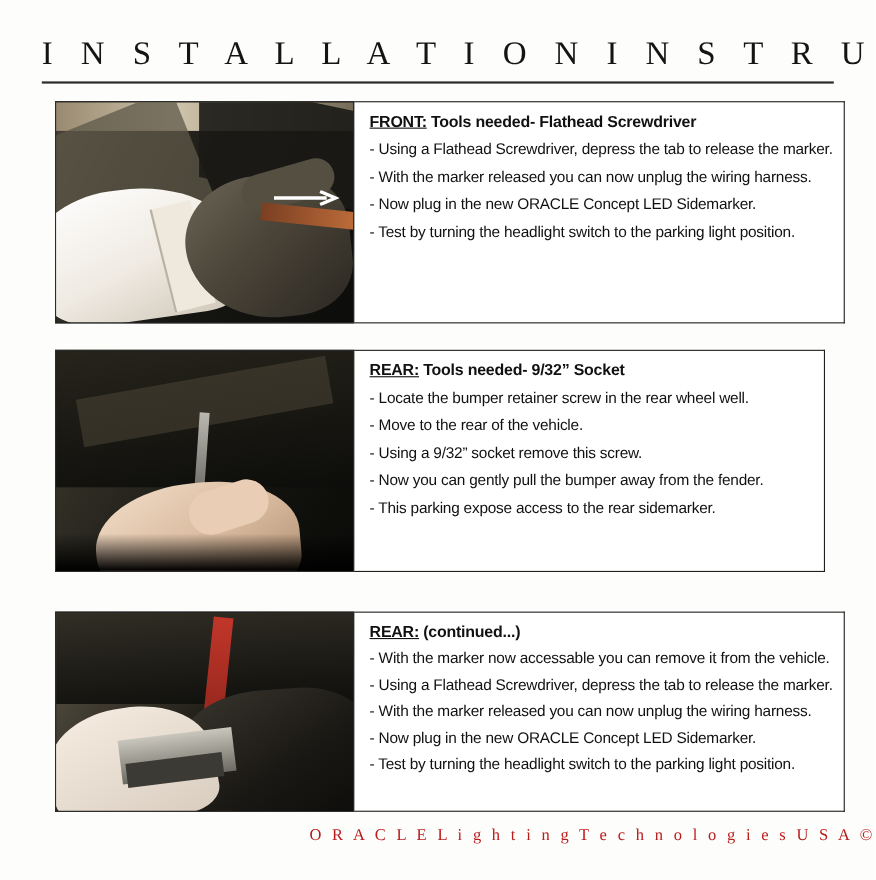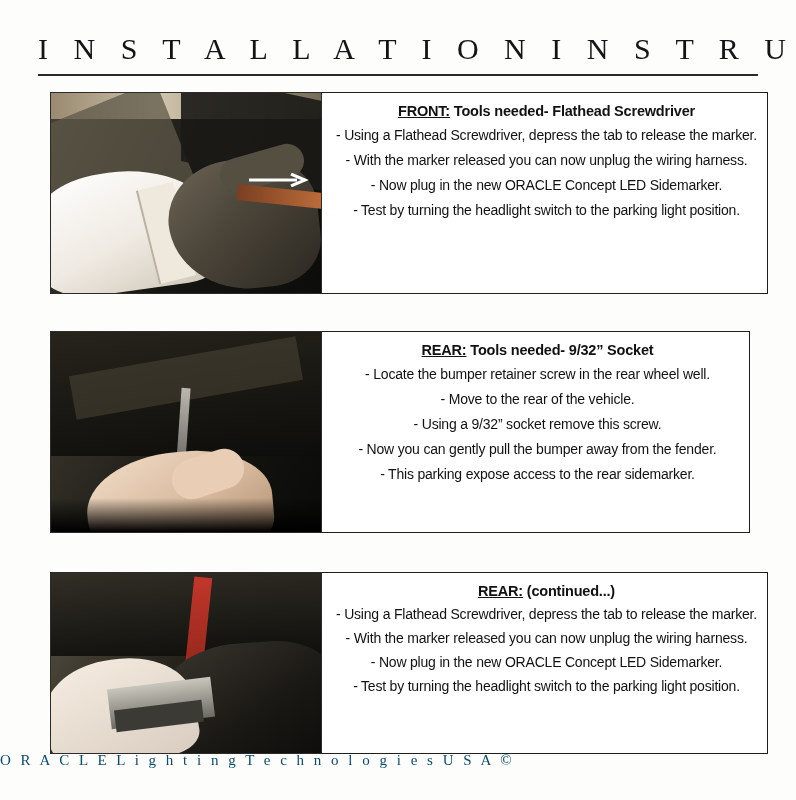--- a/index.html
+++ b/index.html
@@ -45,40 +45,39 @@
   }
   
   .step {
     position: absolute;
     left: 50px;
     width: 700px;
     display: flex;
     align-items: stretch;
   }
   #step-1 { top: 92px;  height: 202px; }
-  #step-2 { top: 331px; height: 202px; }
-  #step-3 { top: 572px; height: 182px; }
+  #step-2 { top: 318px; height: 202px; }
+  #step-3 { top: 556px; height: 182px; }
 
   .photo {
     width: 272px;
     flex: 0 0 272px;
     position: relative;
     overflow: hidden;
     background: #111;
     border: 1px solid #2b2b2b;
     box-sizing: border-box;
   }
   .text-panel {
     flex: 1 1 auto;
     border: 1px solid #1e1e1e;
     border-left: none;
     box-sizing: border-box;
     background: #ffffff;
     padding: 8px 10px 6px 12px;
-    text-align: center;
   }
   .heading {
     font-family: "Liberation Sans", sans-serif;
     font-size: 14.5px;
     color: #111;
     font-weight: 700;
     margin: 2px 0 8px 2px;
     letter-spacing: -0.2px;
   }
   .heading u { text-decoration: underline; }
@@ -92,25 +91,25 @@
   }
   #step-3 .heading { margin-bottom: 7px; }
   #step-3 .line { margin-bottom: 8px; }
 
   
   .footer {
     position: absolute;
     left: 0;
     top: 752px;
     width: 796px;
-    text-align: left;
+    text-align: right;
     font-family: "Liberation Serif", serif;
     font-size: 15px;
     letter-spacing: 3px;
-    color: #0c4a6e;
+    color: #b91c1c;
   }
 
   
   .ph-bg { position: absolute; inset: 0; }
   
   .p1-bg {
     background:
       linear-gradient(115deg, #4a4337 0%, #2e2b22 25%, #151512 55%, #0c0c0a 100%);
   }
   .p1-tan {
@@ -298,20 +297,21 @@
       <div class="p3-red2"></div>
       <div class="p3-glove"></div>
       <div class="p3-arm"></div>
       <div class="p3-part"></div>
       <div class="p3-part2"></div>
     </div>
     <div class="text-panel">
       <div class="heading">
         <u>REAR:</u><span class="plain"> (continued...)</span>
       </div>
+      <div class="line">- With the marker now accessable you can remove it from the vehicle.</div>
       <div class="line">- Using a Flathead Screwdriver, depress the tab to release the marker.</div>
       <div class="line">- With the marker released you can now unplug the wiring harness.</div>
       <div class="line">- Now plug in the new ORACLE Concept LED Sidemarker.</div>
       <div class="line">- Test by turning the headlight switch to the parking light position.</div>
     </div>
   </div>
 
   <div class="footer">O R A C L E   L i g h t i n g   T e c h n o l o g i e s   U S A   ©</div>
 </div>
 

